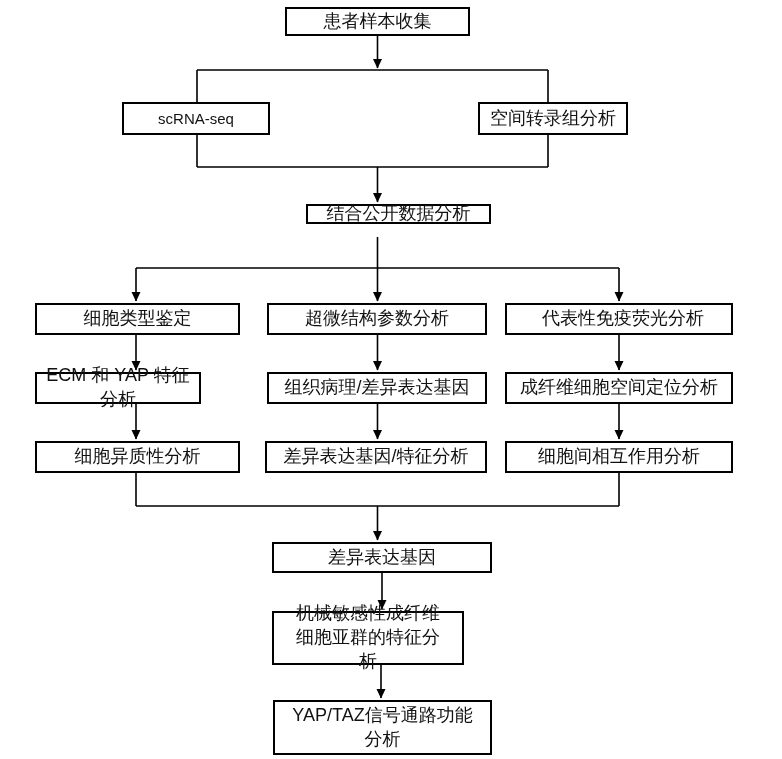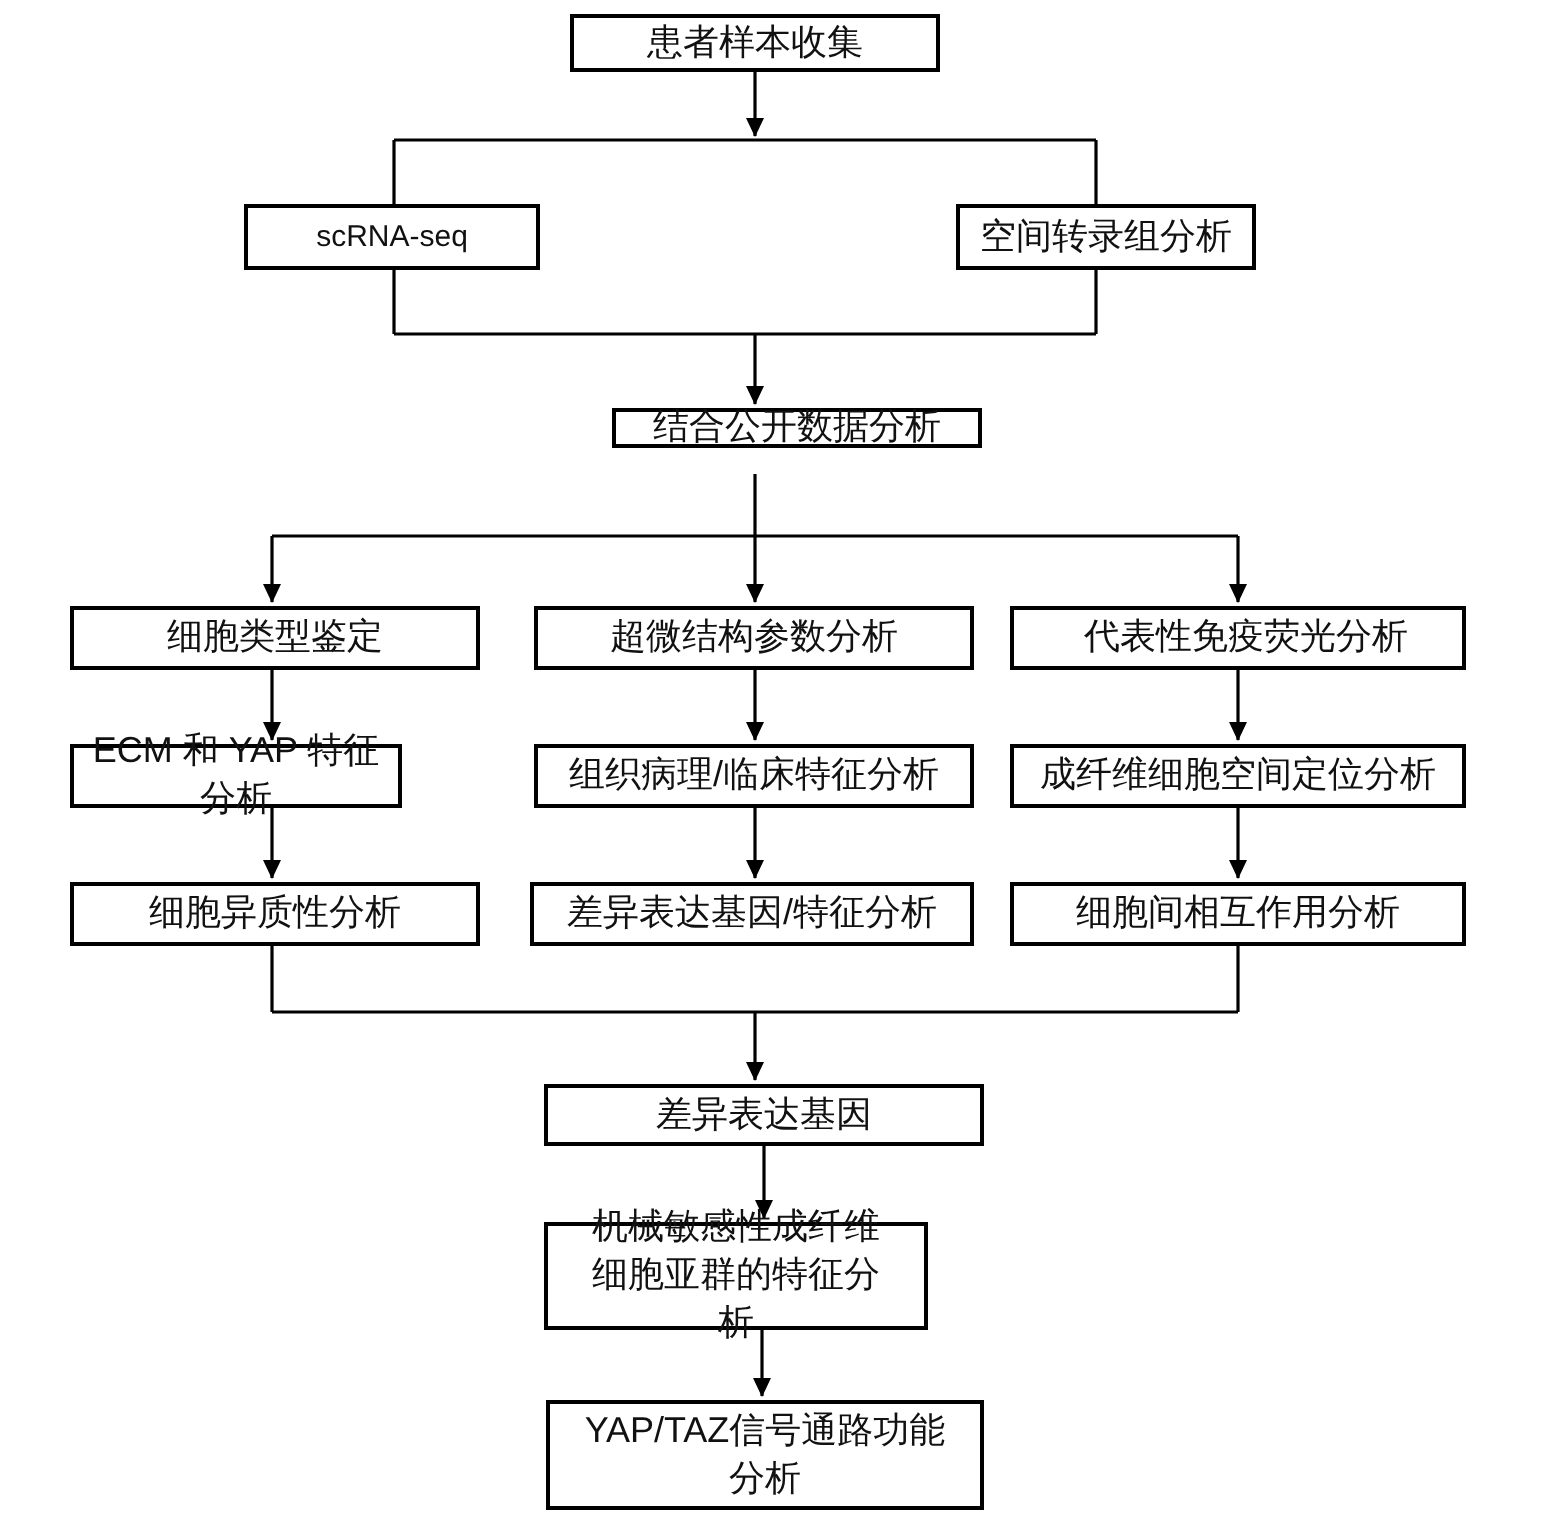--- a/index.html
+++ b/index.html
@@ -103,21 +103,21 @@
   <div class="node n-patient">患者样本收集</div>
   <div class="node n-scrna">scRNA-seq</div>
   <div class="node n-spatial">空间转录组分析</div>
   <div class="node n-public">结合公开数据分析</div>
 
   <div class="node n-celltype">细胞类型鉴定</div>
   <div class="node n-ultra">超微结构参数分析</div>
   <div class="node n-immuno">代表性免疫荧光分析</div>
 
   <div class="node n-ecmyap">ECM 和 YAP 特征分析</div>
-  <div class="node n-histo">组织病理/临床特征分析</div>
+  <div class="node n-histo">组织病理/差异表达基因</div>
   <div class="node n-fibloc">成纤维细胞空间定位分析</div>
 
   <div class="node n-hetero">细胞异质性分析</div>
   <div class="node n-deg">差异表达基因/特征分析</div>
   <div class="node n-interact">细胞间相互作用分析</div>
 
   <div class="node n-mouse">差异表达基因</div>
   <div class="node n-mechano">机械敏感性成纤维细胞亚群的特征分析</div>
   <div class="node n-yaptaz">YAP/TAZ信号通路功能分析</div>
 

